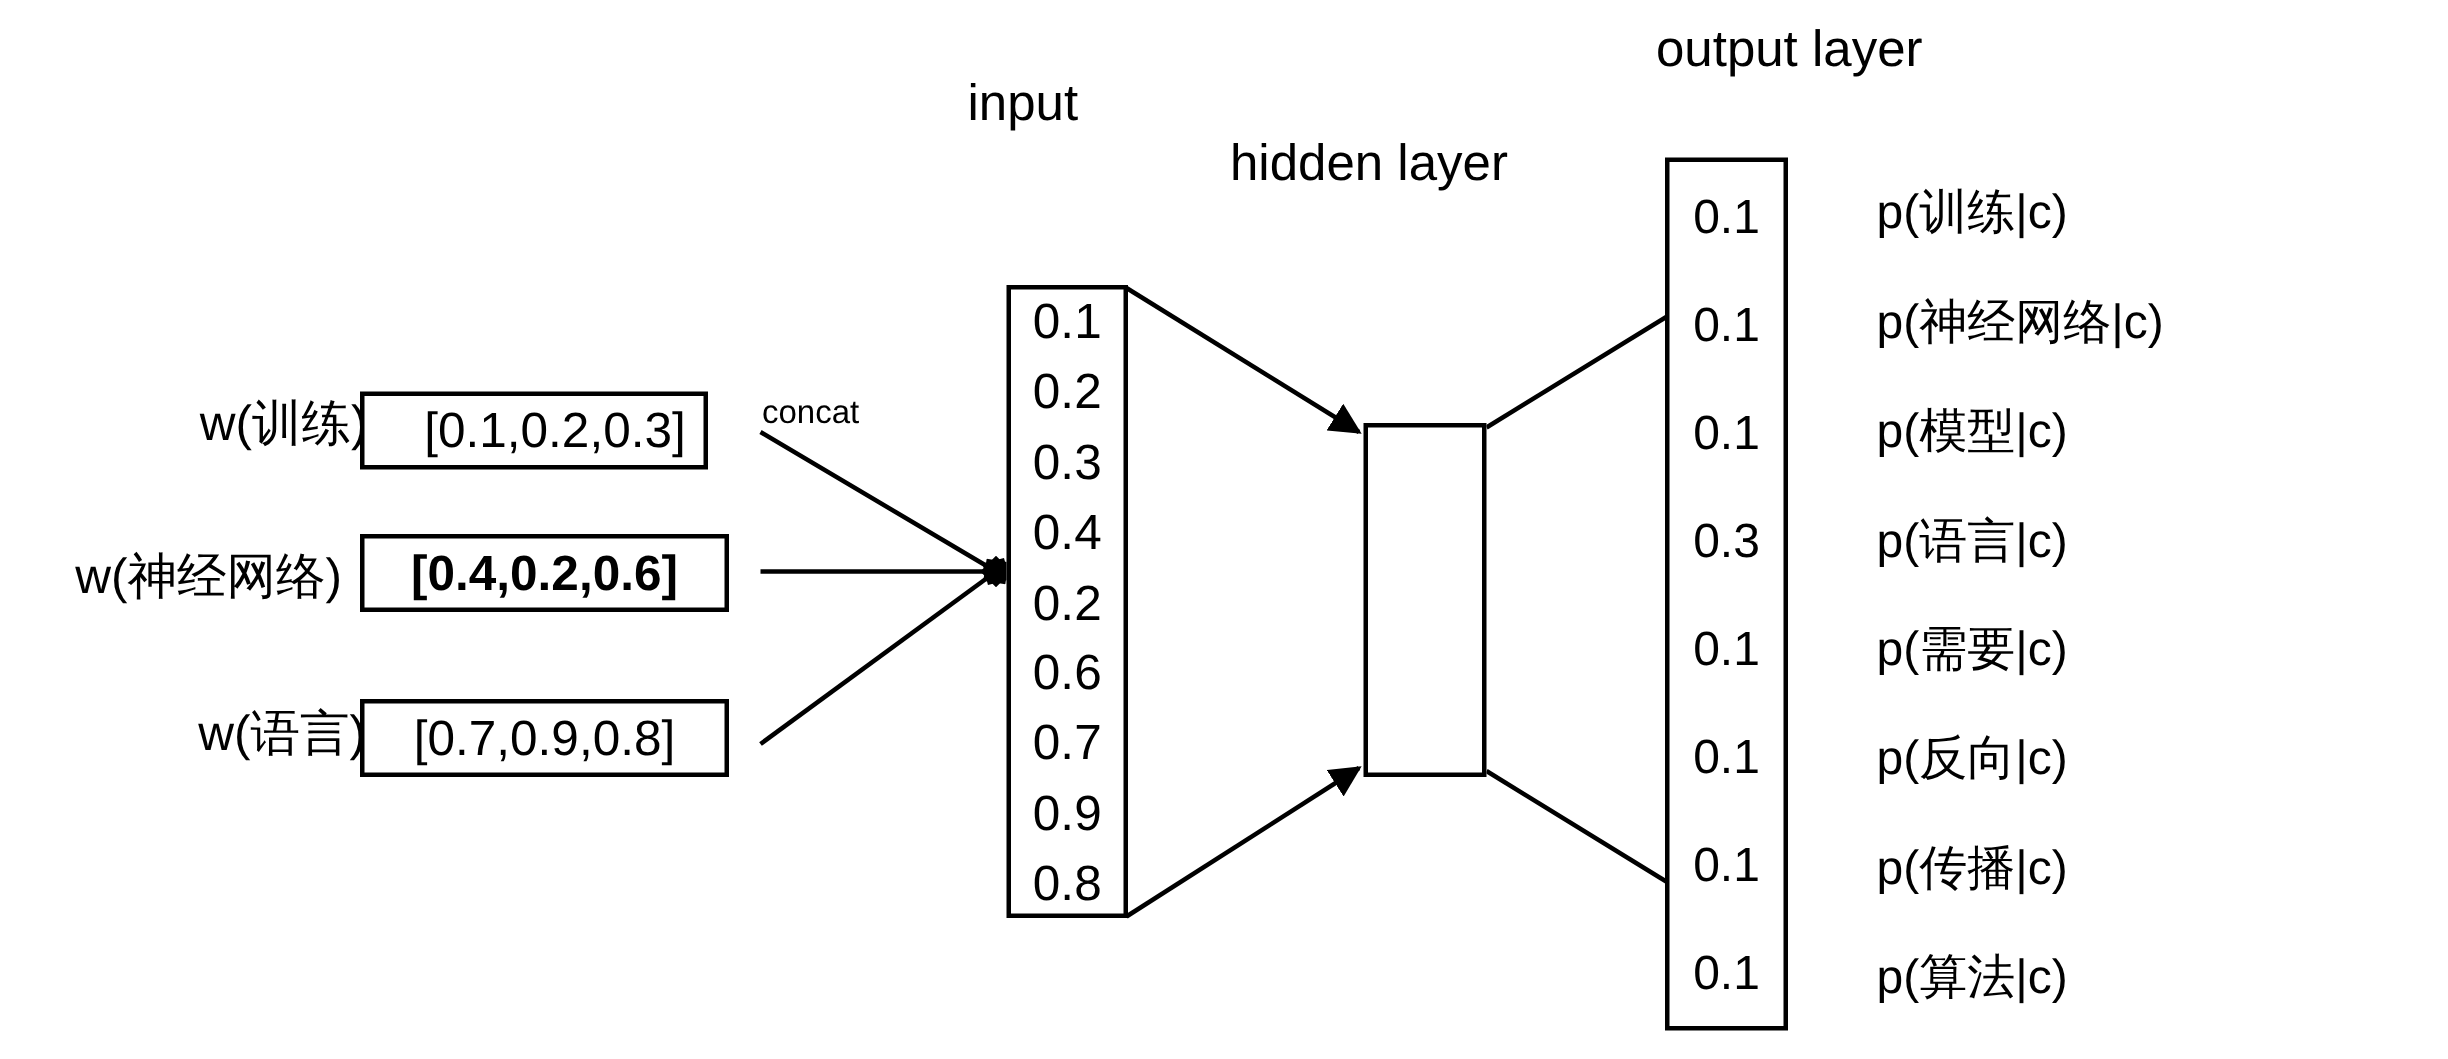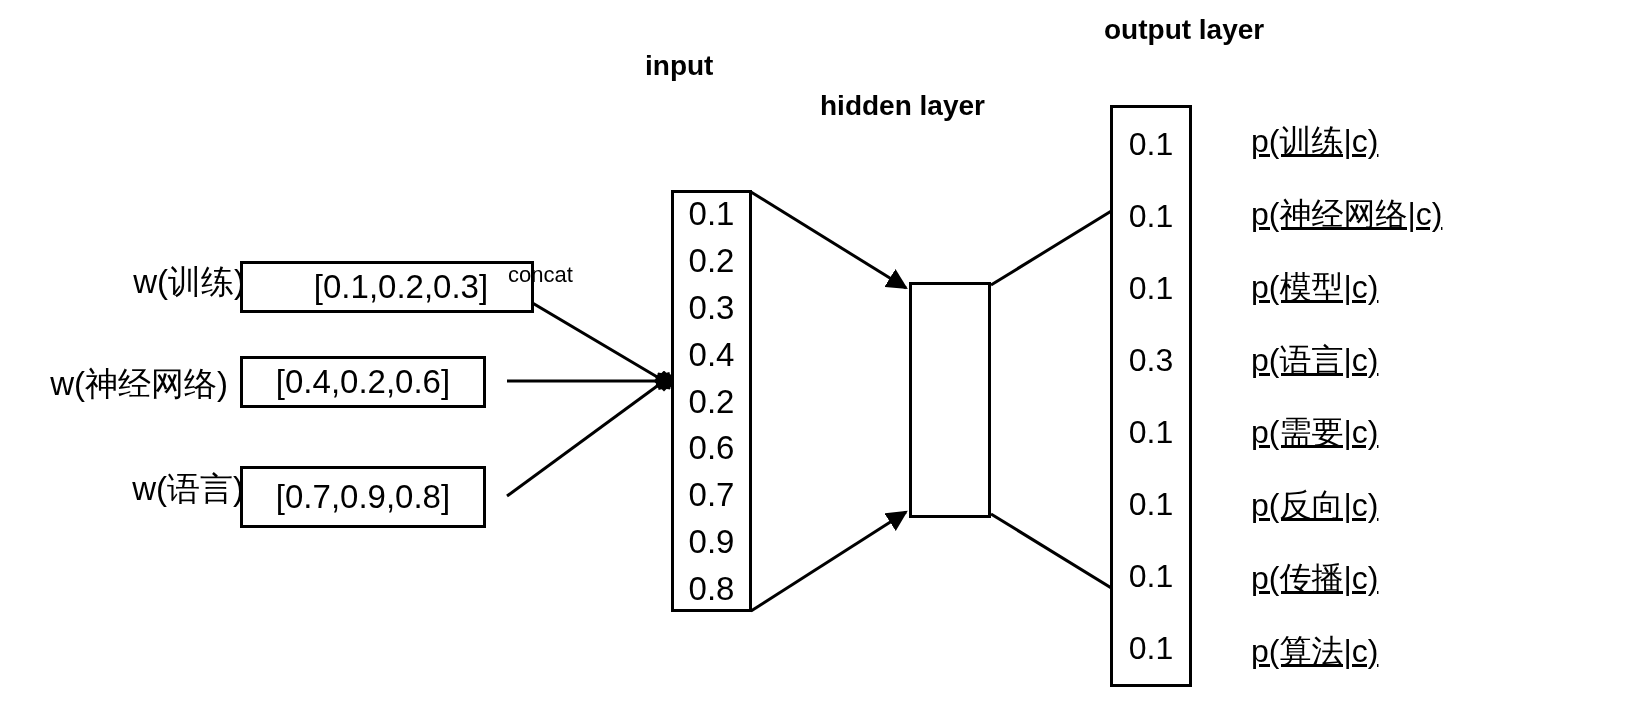--- a/index.html
+++ b/index.html
@@ -23,25 +23,24 @@
     left: 0;
     top: 0;
     width: 1632px;
     height: 706px;
     pointer-events: none;
   }
   .abs { position: absolute; }
 
   
   .title {
-    font-size: 28px;
+    font-size: 34px;
     line-height: 1;
     white-space: nowrap;
     color: #000;
-    font-weight: bold;
   }
 
   
   .word-label {
     font-size: 33px;
     line-height: 1;
     white-space: nowrap;
     text-align: right;
   }
 
@@ -102,21 +101,20 @@
     font-size: 32px;
     line-height: 1;
     text-align: center;
   }
 
   
   .prob-list {
     display: flex;
     flex-direction: column;
     justify-content: space-around;
-    text-decoration: underline;
   }
   .prob-list .prob {
     font-size: 32px;
     line-height: 1;
     white-space: nowrap;
   }
 </style>
 </head>
 <body>
 
@@ -152,23 +150,23 @@
   <div class="abs title" style="left:645px; top:52px;">input</div>
 
   <div class="abs title" style="left:820px; top:52px;margin-top:40px;">hidden layer</div>
 
   <div class="abs title" style="left:1104px; top:16px;">output layer</div>
 
   <div class="abs word-label" style="left:17px; top:265px; width:228px;">w(训练)</div>
   <div class="abs word-label" style="left:0px; top:367px; width:228px;">w(神经网络)</div>
   <div class="abs word-label" style="left:16px; top:472px; width:228px;">w(语言)</div>
 
-  <div class="abs vec-box" style="left:240px; top:261px; width:294px; height:52px;padding-left:28px;">[0.1,0.2,0.3]</div>
-  <div class="abs vec-box" style="left:240px; top:356px; width:246px; height:52px;">[0.4,0.2,0.6]</div>
-  <div class="abs vec-box" style="left:240px; top:466px; width:246px; height:62px;">[0.7,0.9,0.8]</div>
+  <div class="abs vec-box" style="left:240px; top:261px; width:232px; height:52px;padding-left:28px;">[0.1,0.2,0.3]</div>
+  <div class="abs vec-box" style="left:240px; top:356px; width:246px; height:52px;font-weight:bold;">[0.4,0.2,0.6]</div>
+  <div class="abs vec-box" style="left:240px; top:466px; width:246px; height:52px;">[0.7,0.9,0.8]</div>
 
   <div class="abs concat-label" style="left:508px; top:264px;">concat</div>
 
   <div class="abs input-col" id="input-col" style="left:671px; top:190px; width:81px; height:422px;">
       <div class="cell">0.1</div>
       <div class="cell">0.2</div>
       <div class="cell">0.3</div>
       <div class="cell">0.4</div>
       <div class="cell">0.2</div>
       <div class="cell">0.6</div>

